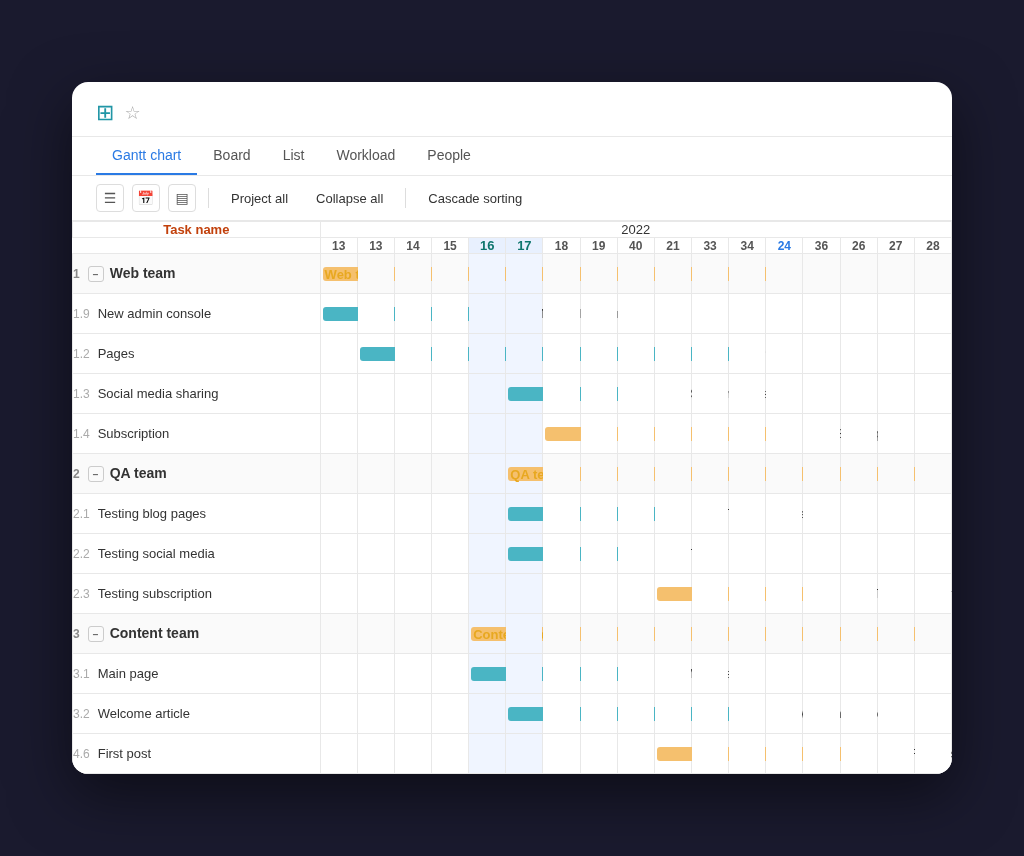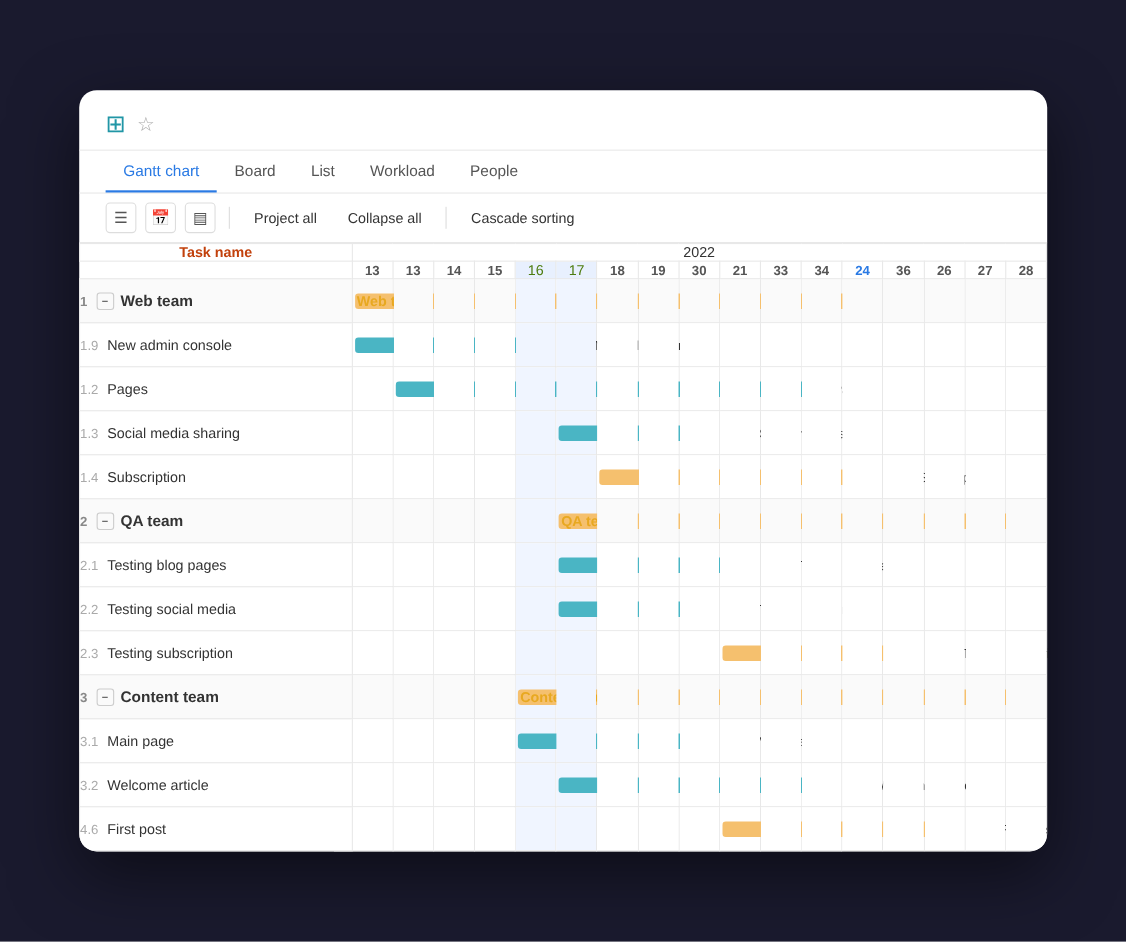--- a/index.html
+++ b/index.html
@@ -199,22 +199,22 @@
     .group-bar-label {
       font-size: 13px;
       font-weight: 600;
       color: #e8a820;
     }
     .row-bg-group {
       background: #fafafa;
     }
     .header-col-16, .header-col-17 {
       background: #e8f0fe;
-      color: #4d7c0f;
-      font-weight: 400;
+      color: #0f766e;
+      font-weight: 700;
     }
   </style>
 </head>
 <body>
 
 <div class="window">
 
   <div class="title-bar">
     <span class="title-icon">⊞</span>
     <span class="star-icon">☆</span>
@@ -251,21 +251,21 @@
         <tr>
           <th class="task-name-col" style="border:none;"></th>
           <th class="date-col header-date">13</th>
           <th class="date-col header-date">13</th>
           <th class="date-col header-date">14</th>
           <th class="date-col header-date">15</th>
           <th class="date-col header-col-16">16</th>
           <th class="date-col header-col-17">17</th>
           <th class="date-col header-date">18</th>
           <th class="date-col header-date">19</th>
-          <th class="date-col header-date">30</th>
+          <th class="date-col header-date">40</th>
           <th class="date-col header-date">21</th>
           <th class="date-col header-date">33</th>
           <th class="date-col header-date">34</th>
           <th class="date-col header-date today">24</th>
           <th class="date-col header-date">36</th>
           <th class="date-col header-date">26</th>
           <th class="date-col header-date">27</th>
           <th class="date-col header-date">28</th>
         </tr>
       </thead>

